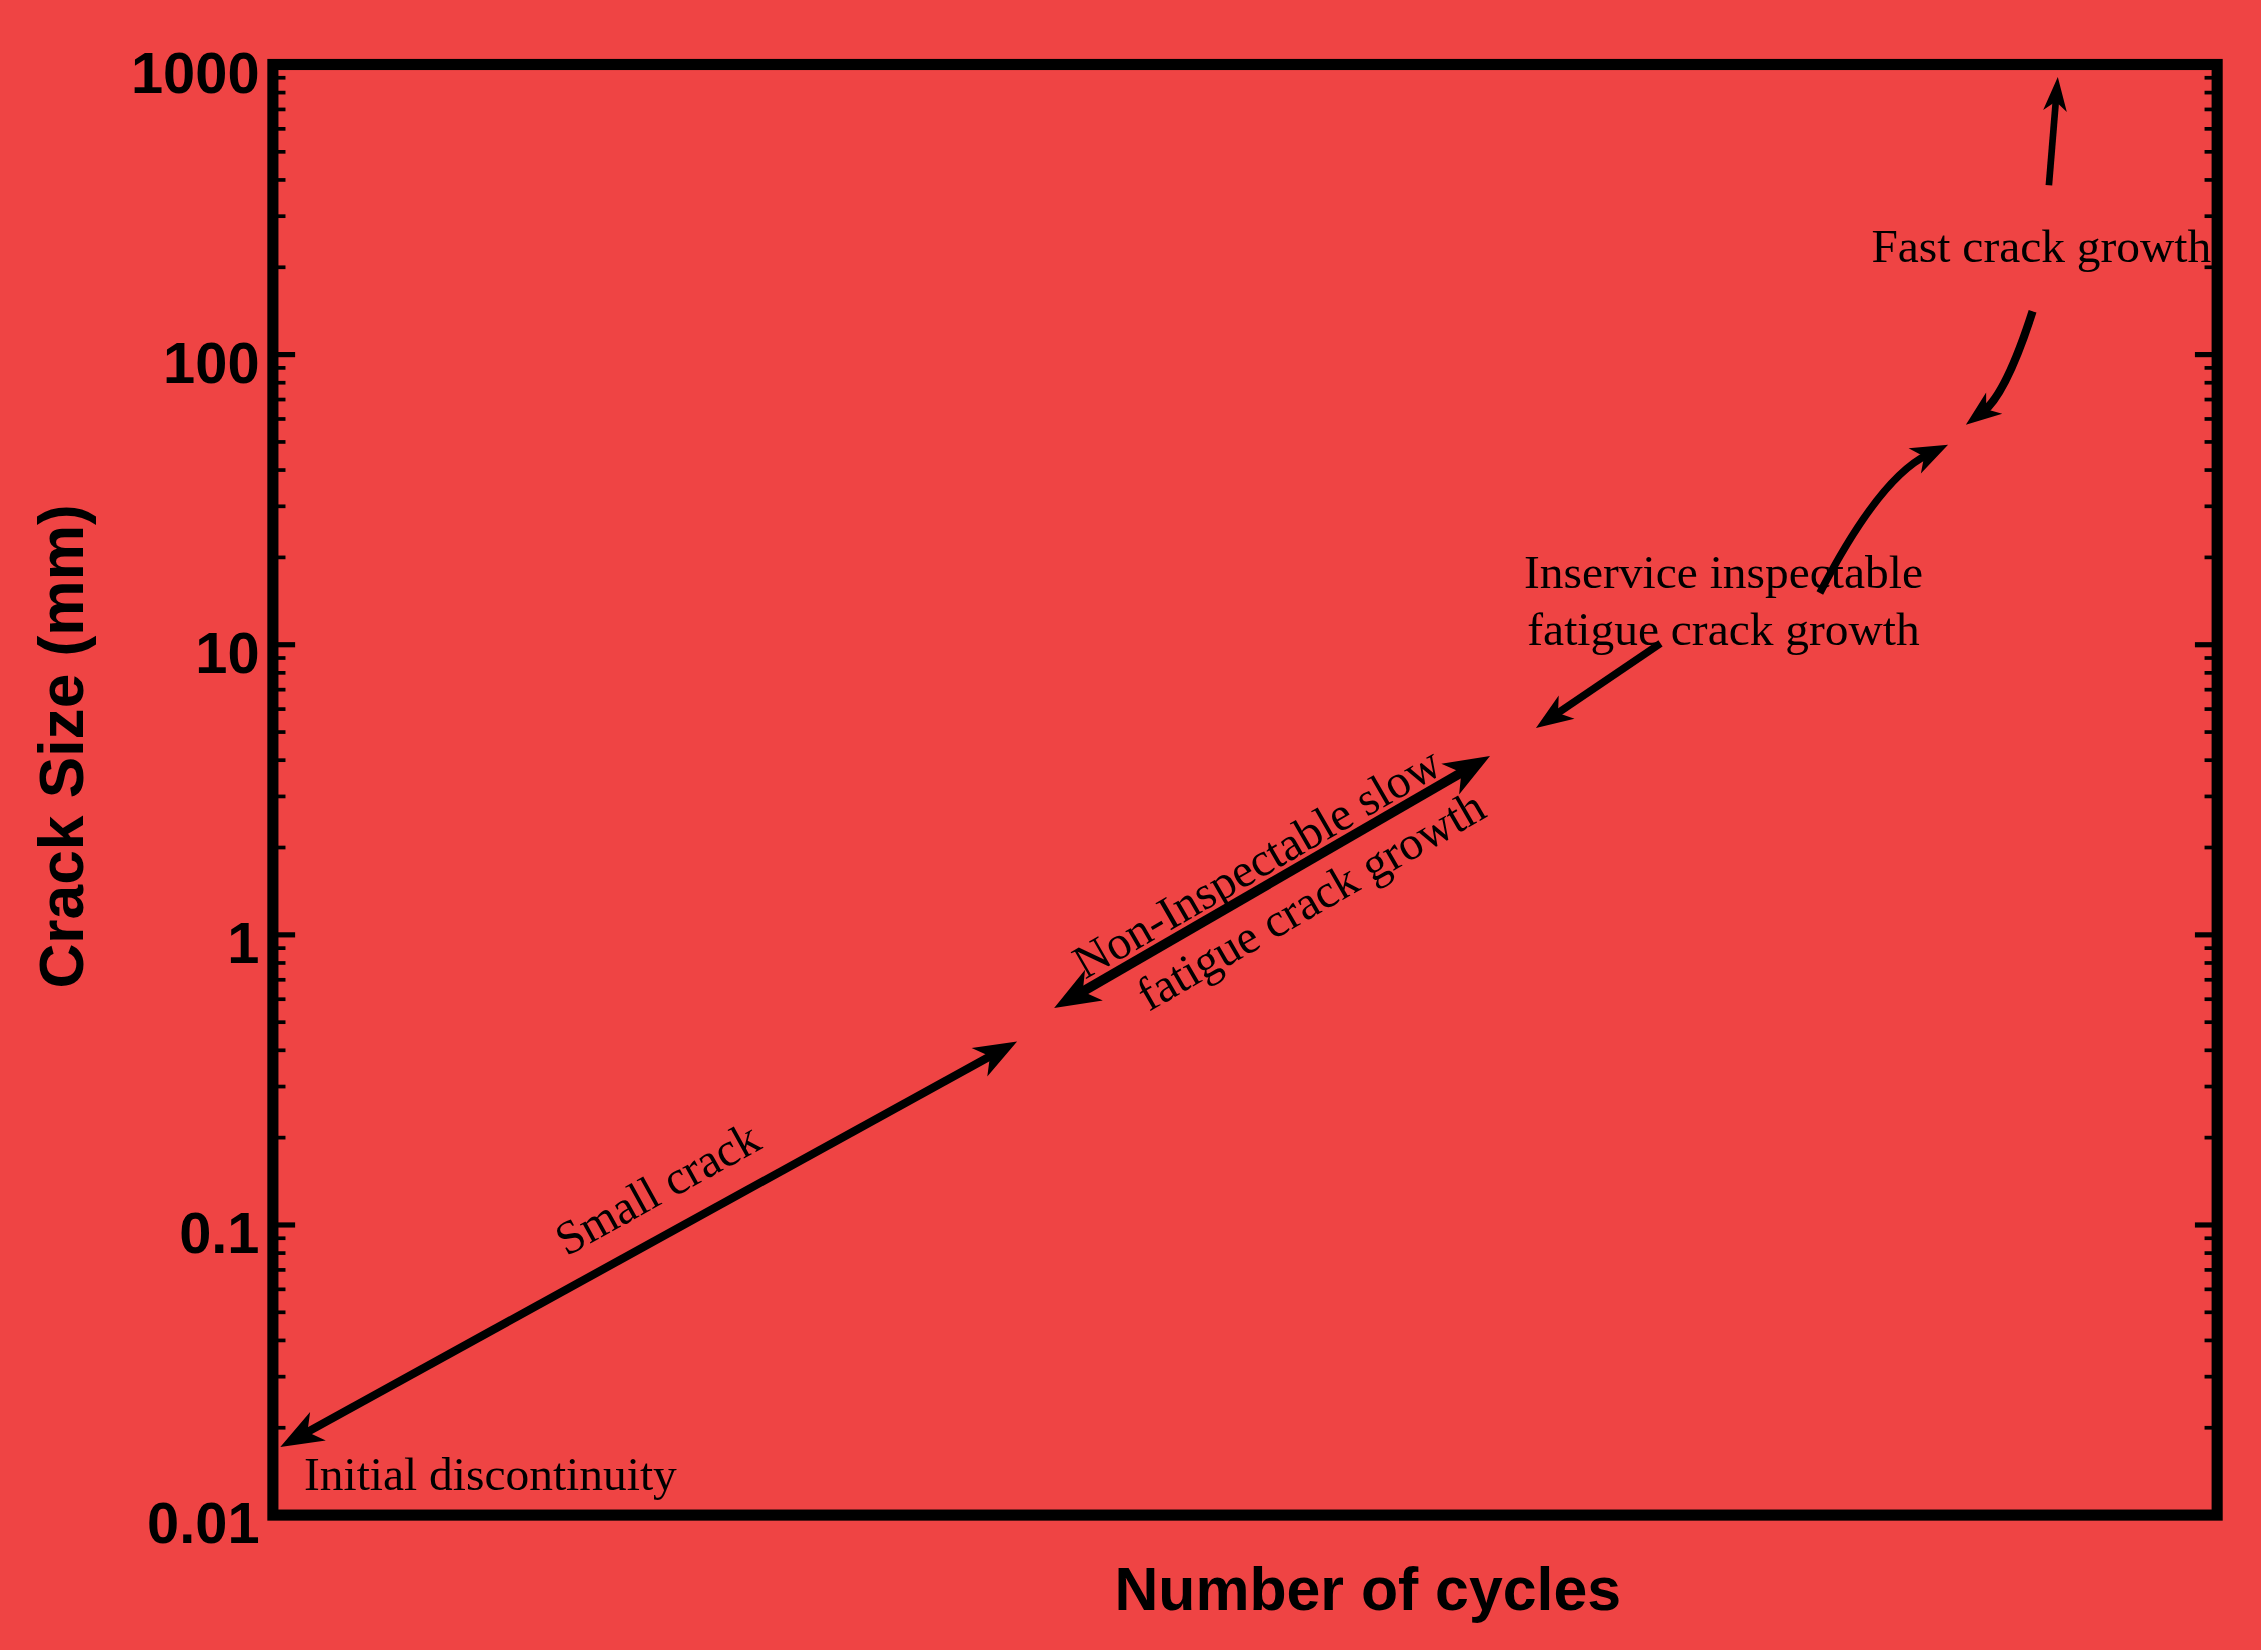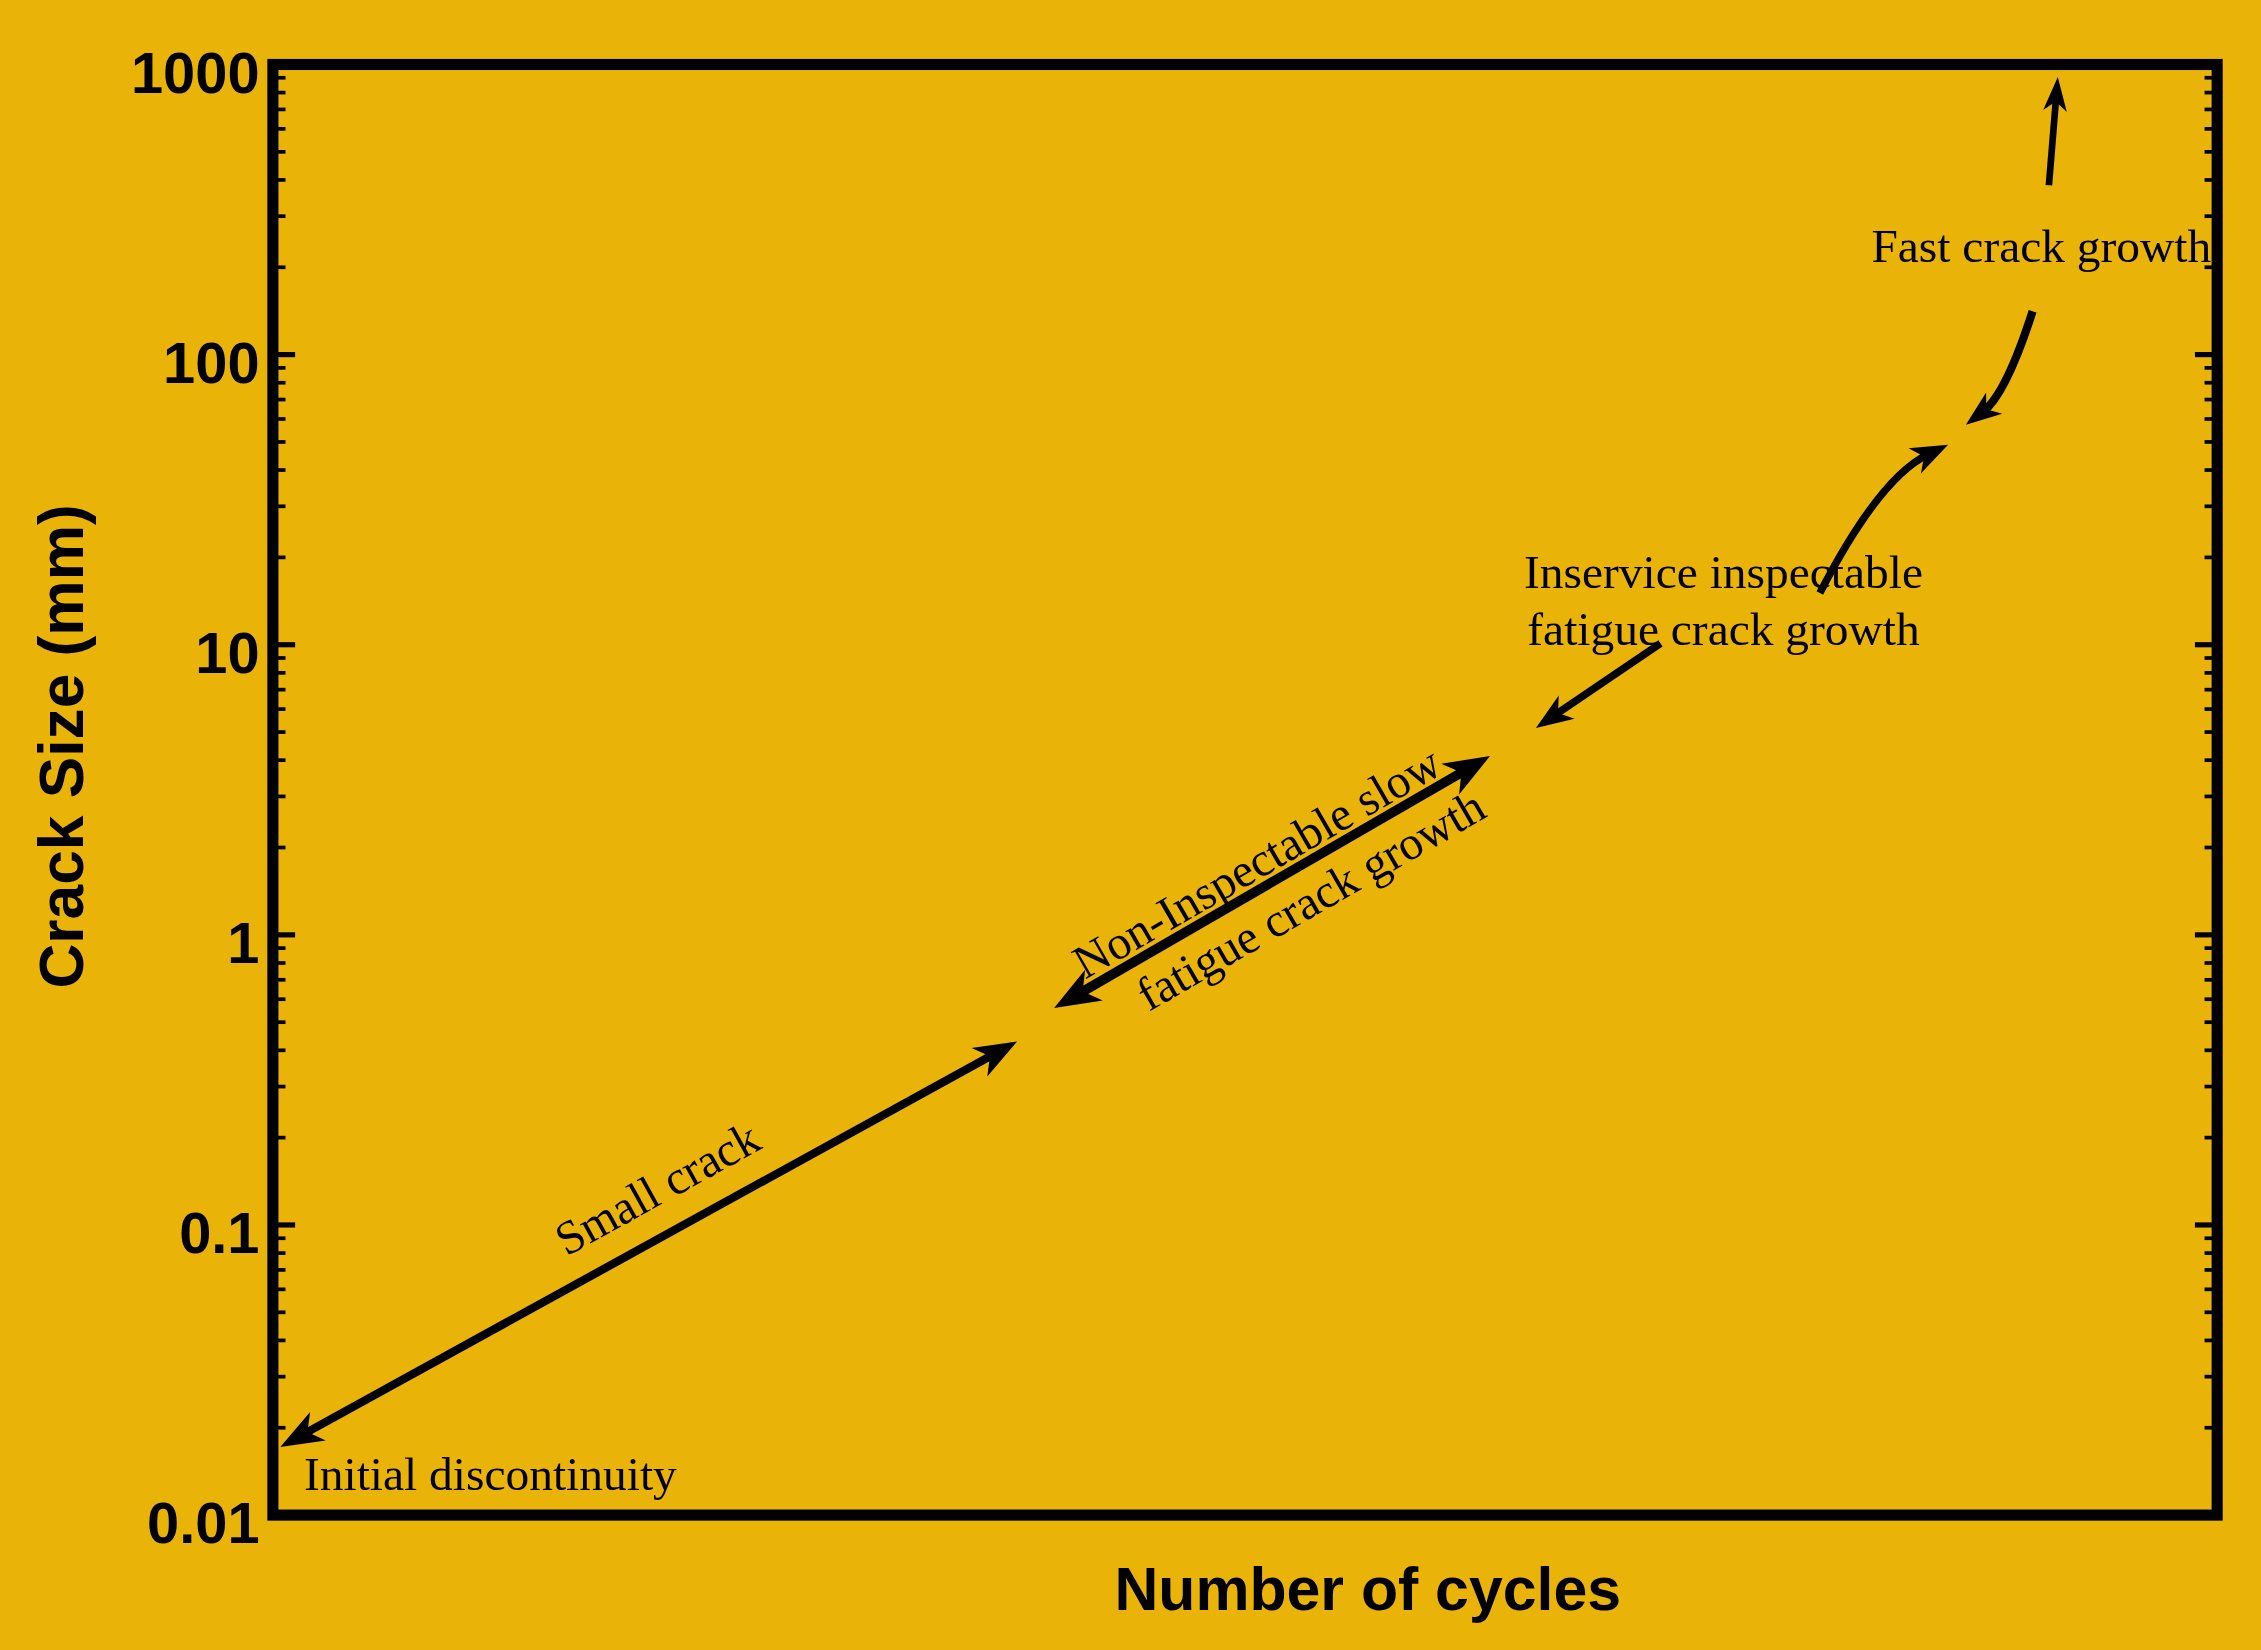--- a/index.html
+++ b/index.html
@@ -3,21 +3,21 @@
 <meta charset="utf-8">
 <style>
   html, body {
     margin: 0;
     padding: 0;
     background: #ffffff;
     width: 2261px;
     height: 1650px;
     overflow: hidden;
   }
-  .fig-wrap { position: relative; width: 2261px; height: 1650px; background: #eab308; }
+  .fig-wrap { position: relative; width: 2261px; height: 1650px; background: #ef4444; }
   svg { display: block; }
   .tick-label {
     font-family: "Liberation Sans", sans-serif;
     font-weight: bold;
     font-size: 78px;
     fill: #000000;
   }
   .axis-title-y {
     font-family: "Liberation Sans", sans-serif;
     font-weight: bold;

